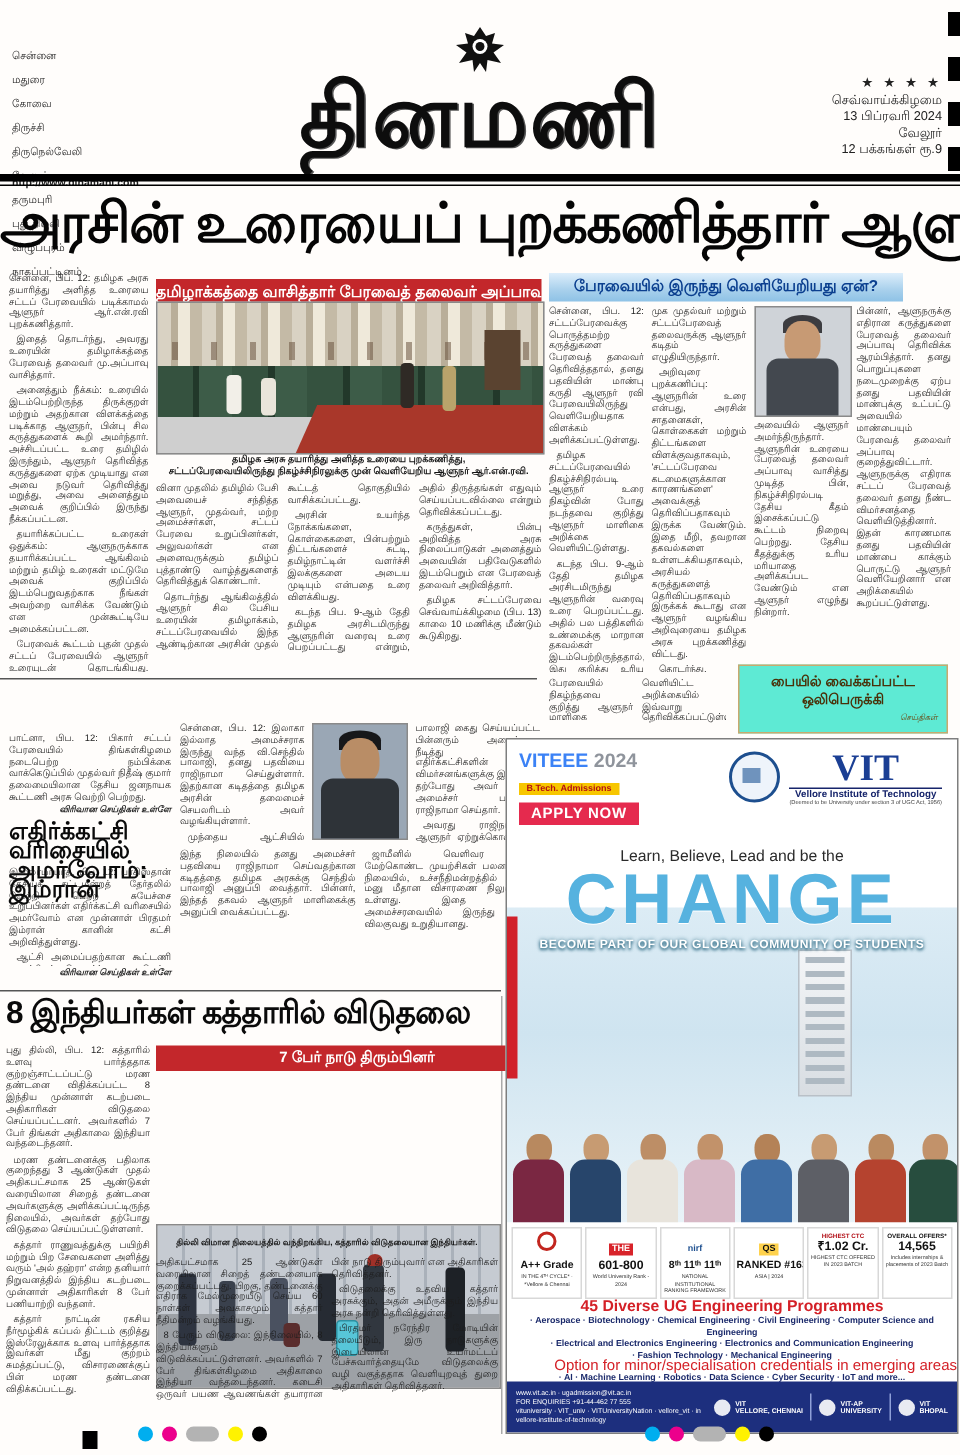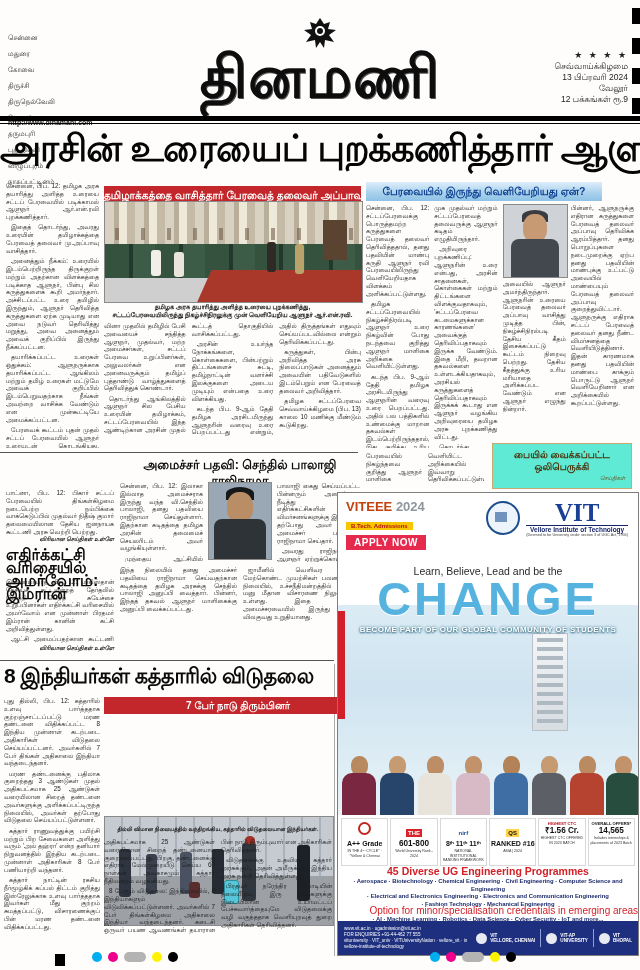--- a/index.html
+++ b/index.html
@@ -232,21 +232,20 @@
     </div>
   <div class="abs more" style="left:6px;top:536px;width:108px">விரிவான செய்திகள் உள்ளே</div>
 
   <div class="abs sec-head" style="left:6px;top:548px;width:108px;font-size:16px;line-height:13px">எதிர்க்கட்சி வரிசையில் அமர்வோம்: இம்ரான்</div>
   <div class="abs t" style="left:6px;top:578px;width:108px;height:66px">
       <p>இஸ்லாமாபாத், பிப. 12: பாகிஸ்தான் தேசியச் சட்டமன்றத் தேர்தலில் வெற்றி பெற்ற சுயேச்சை உறுப்பினர்கள் எதிர்க்கட்சி வரிசையில் அமர்வோம் என முன்னாள் பிரதமர் இம்ரான் கானின் கட்சி அறிவித்துள்ளது.</p>
       <p>ஆட்சி அமைப்பதற்கான கூட்டணி முயற்சிகள் தொடர்ந்து நடைபெற்று வருகின்றன.</p>
     </div>
   <div class="abs more" style="left:6px;top:645px;width:108px">விரிவான செய்திகள் உள்ளே</div>
 
-  <div class="abs sec-head" style="left:120px;top:458px;width:240px;font-size:12.5px;text-align:center">அமைச்சர் பதவி: செந்தில் பாலாஜி ராஜிநாமா</div>
   <div class="abs colrow" style="left:120px;top:482px;width:240px;height:80px">
     <div class="t">
         <p>சென்னை, பிப. 12: இலாகா இல்லாத அமைச்சராக இருந்து வந்த வி.செந்தில் பாலாஜி, தனது பதவியை ராஜிநாமா செய்துள்ளார். இதற்கான கடிதத்தை தமிழக அரசின் தலைமைச் செயலரிடம் அவர் வழங்கியுள்ளார்.</p>
         <p>முந்தைய ஆட்சியில் போக்குவரத்துத் துறையில் வேலை வாய்ப்பு ஊழல் வழக்கில் கடந்த ஆண்டு ஜூன் 14-இல் அமலாக்கத் துறையால் கைது செய்யப்பட்டார்.</p>
       </div>
     <div style="flex:0 0 62px">
       <div class="portrait" style="width:62px;height:76px;background:#9aa7b5">
         <div class="p-hair" style="top:4px;width:28px;height:13px;background:#17181a"></div>
         <div class="p-head" style="top:9px;width:26px;height:30px;background:#b98d66"></div>
         <div class="p-body" style="top:36px;width:52px;height:42px;background:#2e3338"></div>
@@ -291,21 +290,21 @@
   <div class="abs t c2" style="left:104px;top:838px;width:228px;height:120px">
       <p>அதிகபட்சமாக 25 ஆண்டுகள் வரையிலான சிறைத் தண்டனையாக குறைக்கப்பட்டது. பிறகு, தண்டனைக்கு எதிராக மேல்முறையீடு செய்ய 60 நாள்கள் அவகாசமும் கத்தார் நீதிமன்றம் வழங்கியது.</p>
       <p>8 பேரும் விடுதலை: இந்நிலையில், 8 இந்தியர்களும் விடுவிக்கப்பட்டுள்ளனர். அவர்களில் 7 பேர் திங்கள்கிழமை அதிகாலை இந்தியா வந்தடைந்தனர். கடைசி ஒருவர் பயண ஆவணங்கள் தயாரான பின் நாடு திரும்புவார் என அதிகாரிகள் தெரிவித்தனர்.</p>
       <p>விடுதலைக்கு உதவிய கத்தார் அரசுக்கும், அதன் அமீருக்கும் இந்திய அரசு நன்றி தெரிவித்துள்ளது.</p>
       <p>பிரதமர் நரேந்திர மோடியின் தலையீடும், இரு நாடுகளுக்கு இடையிலான உயர்மட்டப் பேச்சுவார்த்தையுமே விடுதலைக்கு வழி வகுத்ததாக வெளியுறவுத் துறை அதிகாரிகள் தெரிவித்தனர்.</p>
     </div>
 
   <div class="abs ad" style="left:337px;top:492px;width:300px;height:462px">
 
     <div class="abs" style="left:8px;top:6px">
-      <div class="viteee"><span style="color:#c2410c">VITEEE</span> <span>2024</span></div>
+      <div class="viteee"><span style="color:#3b82f6">VITEEE</span> <span>2024</span></div>
       <div class="chip-y">B.Tech. Admissions</div><br>
       <div class="chip-r">APPLY NOW</div>
     </div>
 
     <div class="abs" style="right:10px;top:8px;display:flex;gap:6px;align-items:flex-start">
       <div class="vit-emblem"></div>
       <div style="text-align:center">
         <div class="vit-word">VIT</div>
         <div class="vit-sub">Vellore Institute of Technology</div>
         <div class="vit-tag">(Deemed to be University under section 3 of UGC Act, 1956)</div>
@@ -369,21 +368,21 @@
         <div class="b-main" style="font-size:7px">8ᵗʰ 11ᵗʰ 11ᵗʰ</div>
         <div class="b-sub">NATIONAL INSTITUTIONAL RANKING FRAMEWORK</div>
       </div>
       <div class="badge">
         <span class="b-ico ico-qs">QS</span>
         <div class="b-main" style="font-size:7px">RANKED #163*</div>
         <div class="b-sub">ASIA | 2024</div>
       </div>
       <div class="badge">
         <div class="b-top">HIGHEST CTC</div>
-        <div class="b-main">₹1.56 Cr.</div>
+        <div class="b-main">₹1.02 Cr.</div>
         <div class="b-sub">HIGHEST CTC OFFERED IN 2023 BATCH</div>
       </div>
       <div class="badge">
         <div class="b-top" style="color:#111">OVERALL OFFERS*</div>
         <div class="b-main">14,565</div>
         <div class="b-sub">Includes internships &amp; placements of 2023 Batch</div>
       </div>
     </div>
 
     <div class="abs prog-head" style="left:0;right:0;top:372px">45 Diverse UG Engineering Programmes</div>

